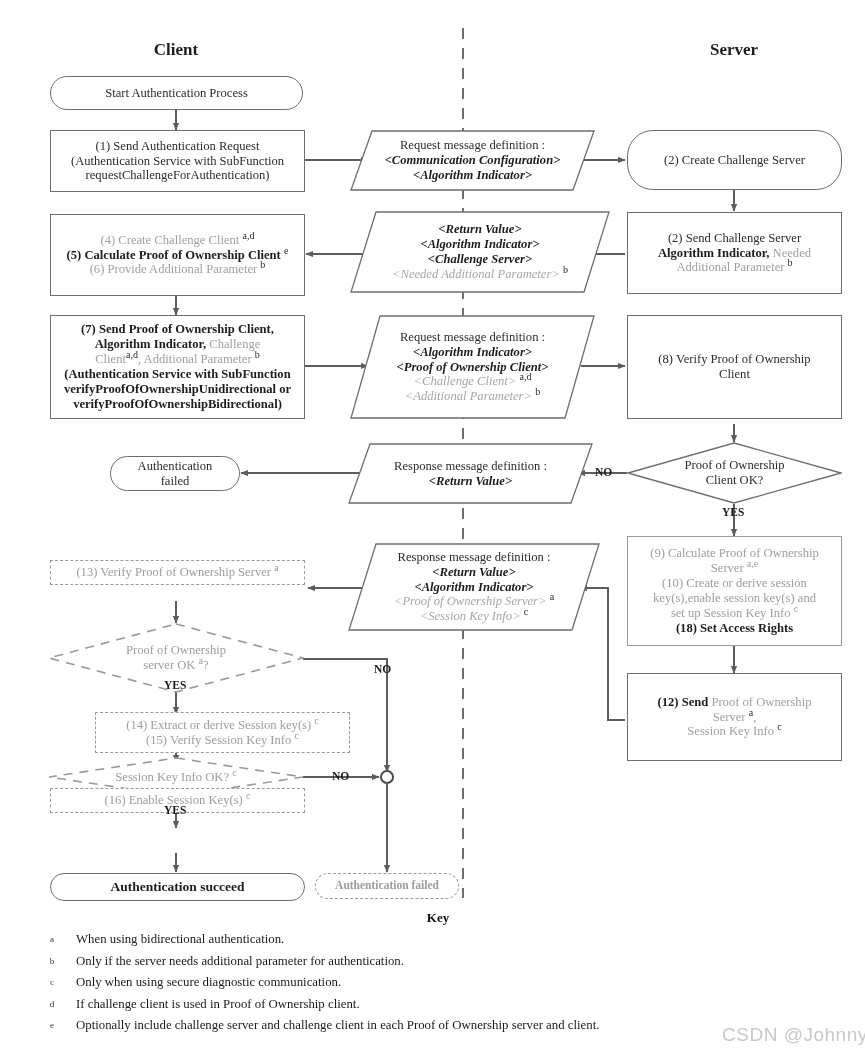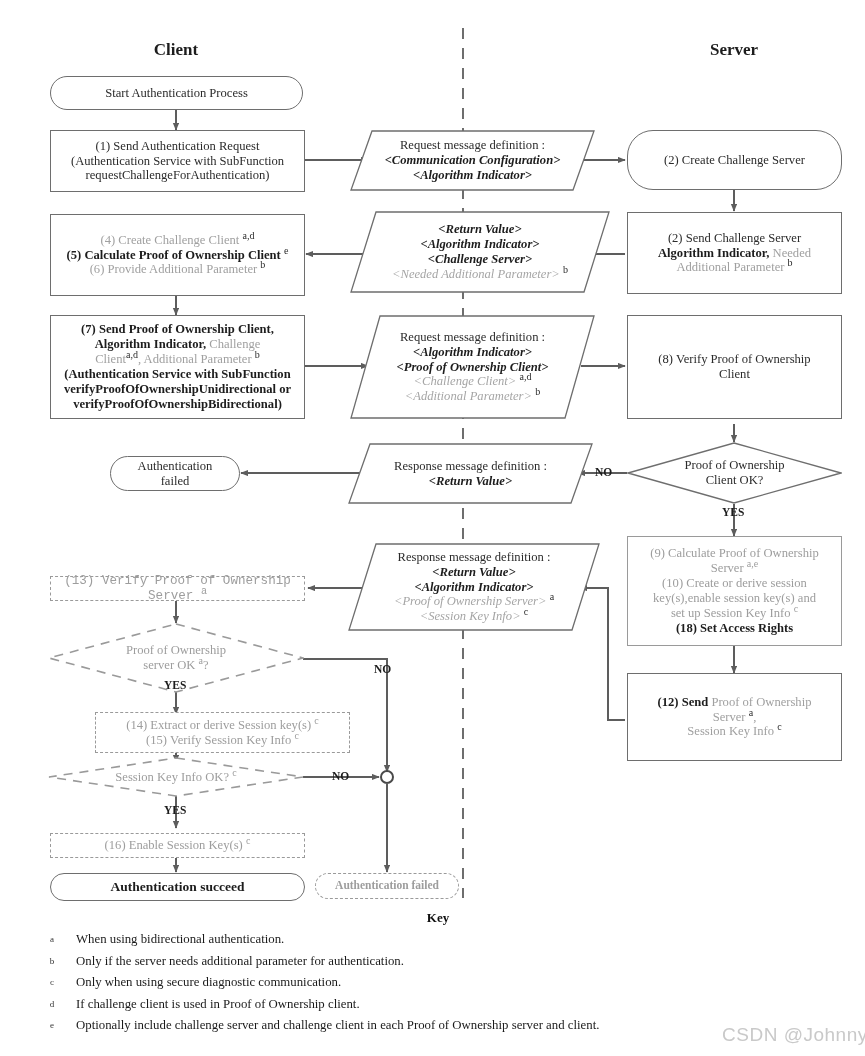--- a/index.html
+++ b/index.html
@@ -156,21 +156,21 @@
     </span>
   </div>
 
   <div class="node term" style="left:110px;top:456px;width:130px;height:35px;">
     <span class="inner">
       <div>Authentication</div>
       <div>failed</div>
     </span>
   </div>
 
-  <div class="node box-dash" style="left:50px;top:576px;width:255px;height:25px;font-family:Liberation Mono, monospace;">
+  <div class="node box-dash" style="left:50px;top:560px;width:255px;height:25px;">
     <span class="inner">
       <span>(13) Verify Proof of Ownership Server</span> <sup>a</sup>
     </span>
   </div>
 
   <div class="node dia" style="left:48px;top:623px;width:256px;height:70px;color:#9d9d9d;">
     <svg class="dm-edge" viewBox="0 0 256 70" preserveAspectRatio="none">
       <polygon points="128,1 255,35 128,69 1,35" fill="#fff" stroke="#9a9a9a" stroke-width="1.6" stroke-dasharray="9,7"></polygon>
     </svg>
     <span class="inner">
@@ -188,21 +188,21 @@
 
   <div class="node dia" style="left:48px;top:757px;width:256px;height:40px;color:#9d9d9d;">
     <svg class="dm-edge" viewBox="0 0 256 40" preserveAspectRatio="none">
       <polygon points="128,1 255,20 128,39 1,20" fill="#fff" stroke="#9a9a9a" stroke-width="1.6" stroke-dasharray="9,7"></polygon>
     </svg>
     <span class="inner">
       <span>Session Key Info OK?</span> <sup>c</sup>
     </span>
   </div>
 
-  <div class="node box-dash" style="left:50px;top:833px;width:255px;height:25px;">
+  <div class="node box-dash" style="left:50px;top:788px;width:255px;height:25px;">
     <span class="inner">
       <span>(16) Enable Session Key(s)</span> <sup>c</sup>
     </span>
   </div>
 
   <div class="node term" style="left:50px;top:873px;width:255px;height:28px;">
     <span class="inner" style="font-weight:bold;color:#1d1d1d;font-size:13.5px;">Authentication succeed</span>
   </div>
 
   <div class="node term-dash" style="left:315px;top:873px;width:144px;height:26px;">

